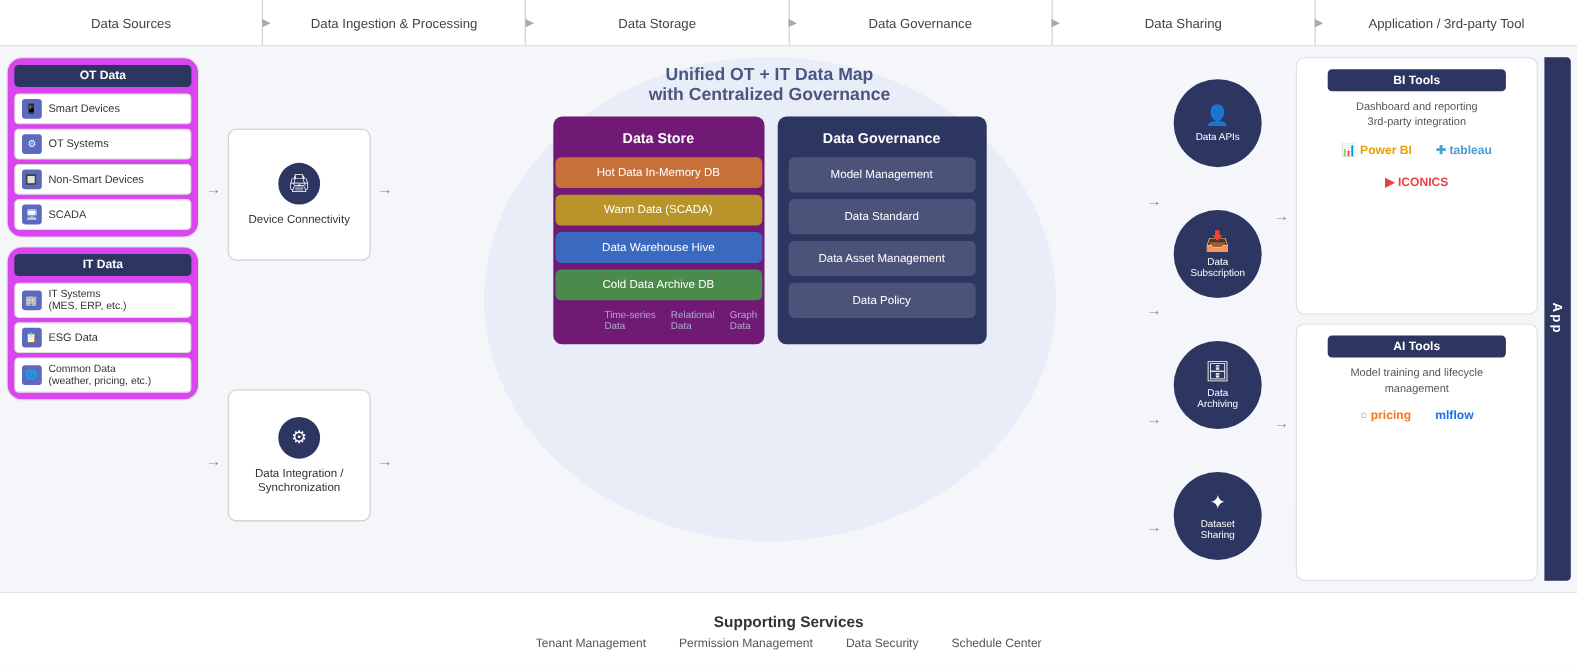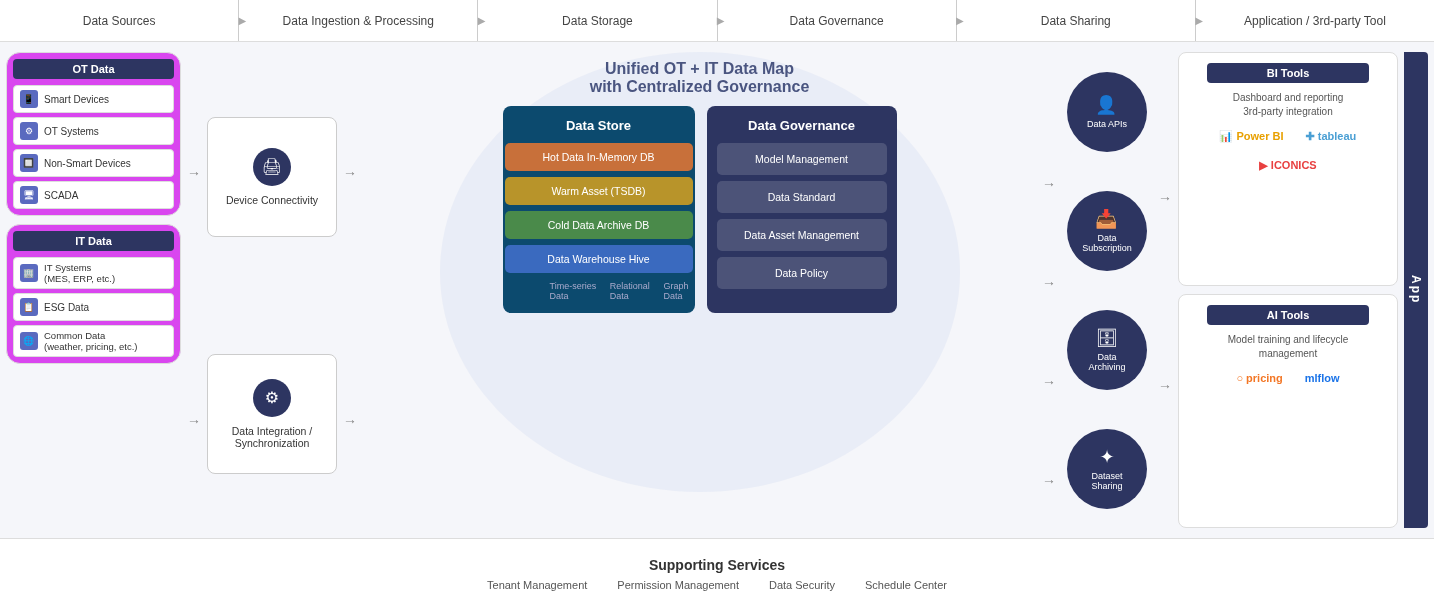--- a/index.html
+++ b/index.html
@@ -169,21 +169,21 @@
     }
     .center-boxes {
       display: flex;
       gap: 12px;
       position: relative;
       z-index: 1;
     }
 
     
     .data-store-box {
-      background: #0c4a6e;
+      background: #701a75;
       border-radius: 8px;
       padding: 12px 2px;
       width: 192px;
       color: white;
     }
     .box-title {
       font-weight: bold;
       font-size: 13px;
       margin-bottom: 10px;
       text-align: center;
@@ -454,23 +454,23 @@
   <div class="center-area">
     <div class="oval-bg"></div>
     <div class="center-title">
       Unified OT + IT Data Map<br>with Centralized Governance
     </div>
     <div class="center-boxes">
 
       <div class="data-store-box">
         <div class="box-title">Data Store</div>
         <div class="store-item hot">Hot Data In-Memory DB</div>
-        <div class="store-item warm">Warm Asset (TSDB)</div>
+        <div class="store-item warm">Warm Data (SCADA)</div>
+        <div class="store-item warehouse">Data Warehouse Hive</div>
         <div class="store-item cold">Cold Data Archive DB</div>
-        <div class="store-item warehouse">Data Warehouse Hive</div>
         <div class="store-labels">
           <span>Time-series<br>Data</span>
           <span>Relational<br>Data</span>
           <span>Graph<br>Data</span>
         </div>
       </div>
 
       <div class="data-gov-box">
         <div class="box-title">Data Governance</div>
         <div class="gov-item">Model Management</div>

